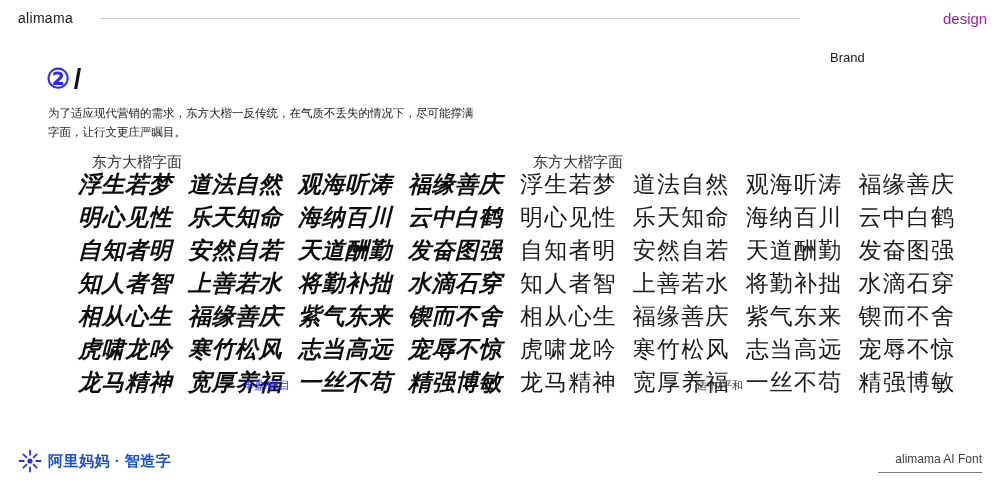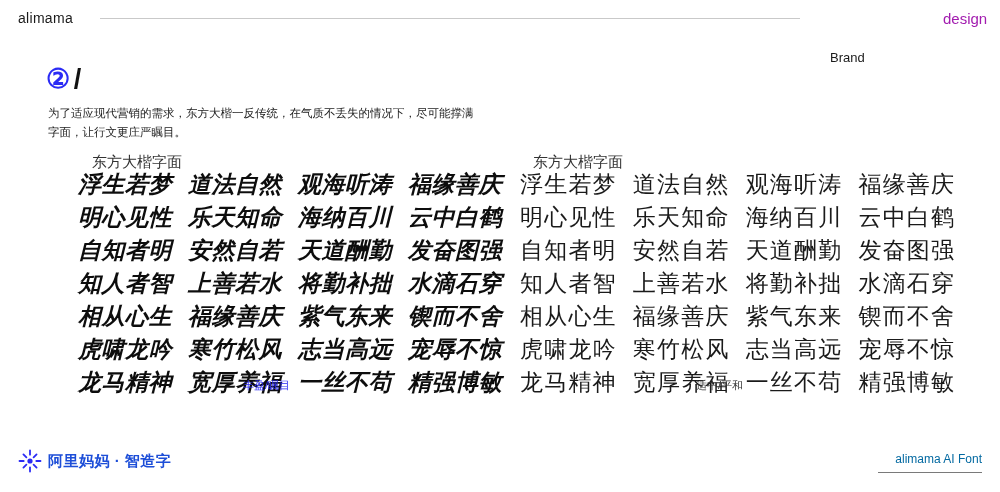--- a/index.html
+++ b/index.html
@@ -168,21 +168,21 @@
     font-size: 15px;
     font-weight: bold;
     color: #1d4ed8;
     letter-spacing: 0.5px;
   }
   .footer-right {
     position: absolute;
     right: 18px;
     top: 452px;
     font-size: 12px;
-    color: #0369a1;
+    color: #404040;
   }
   .footer-rule {
     position: absolute;
     right: 18px;
     top: 472px;
     width: 104px;
     height: 1px;
     background: #7a7a7a;
   }
 </style>

